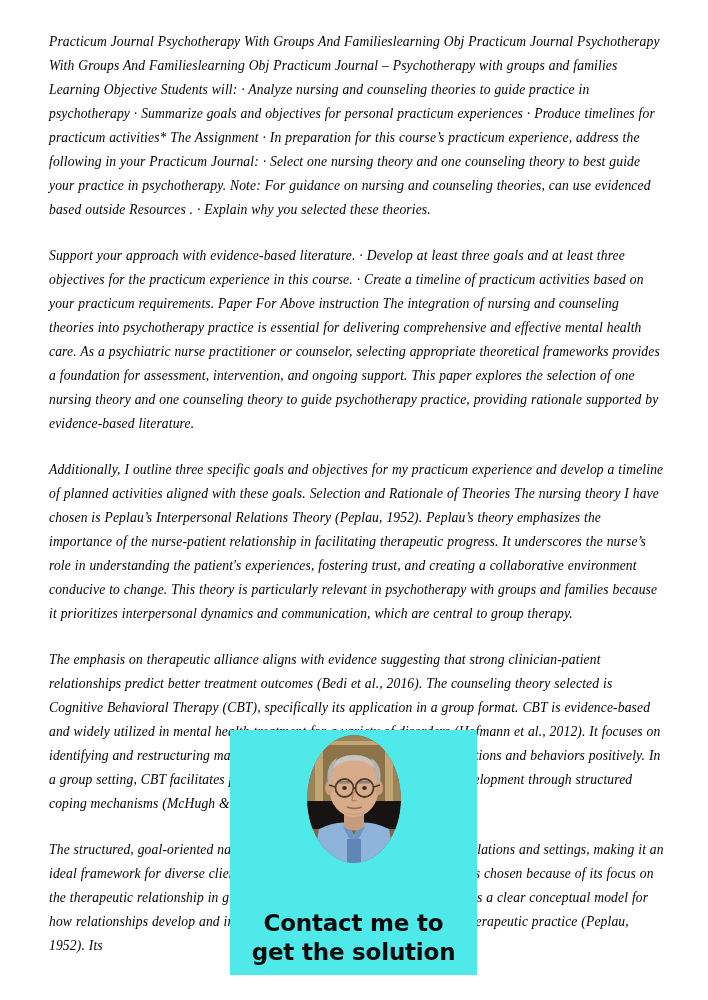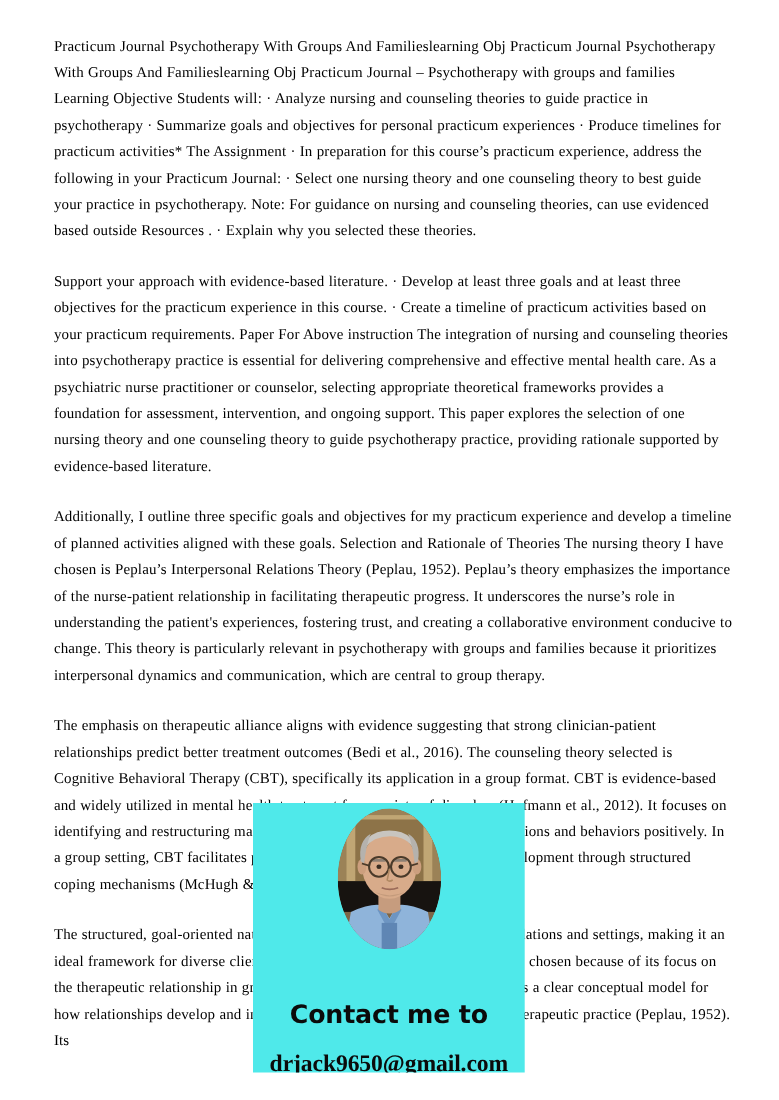--- a/index.html
+++ b/index.html
@@ -32,20 +32,21 @@
 
   .para {
     margin: 0 0 22px 0;
     font-family: "Liberation Serif", "DejaVu Serif", serif;
     font-size: 13.6px;
     line-height: 24.0px;
     color: #000000;
     text-align: left;
     letter-spacing: 0.01em;
     word-spacing: 0.02em;
+    font-style: italic;
   }
   .para:last-child { margin-bottom: 0; }
 
   
   #contact-overlay {
     position: absolute;
     left: 230px;
     top: 730px;
     width: 247px;
     height: 245px;
@@ -156,18 +157,19 @@
 
           <path d="M 40 72 Q 47 75 55 72" fill="none" stroke="#9a6a58" stroke-width="1.6"></path>
 
           <path d="M 34 76 Q 47 84 61 76 Q 47 82 34 76 Z" fill="#c39a7b"></path>
         </g>
       </svg>
     </div>
 
     <div id="overlay-text">
       <div class="overlay-headline">Contact me to</div>
+      <div class="overlay-headline">get the solution</div>
       <div class="overlay-email">drjack9650@gmail.com</div>
     </div>
 
   </div>
 
 </div>
 
 </body></html>

